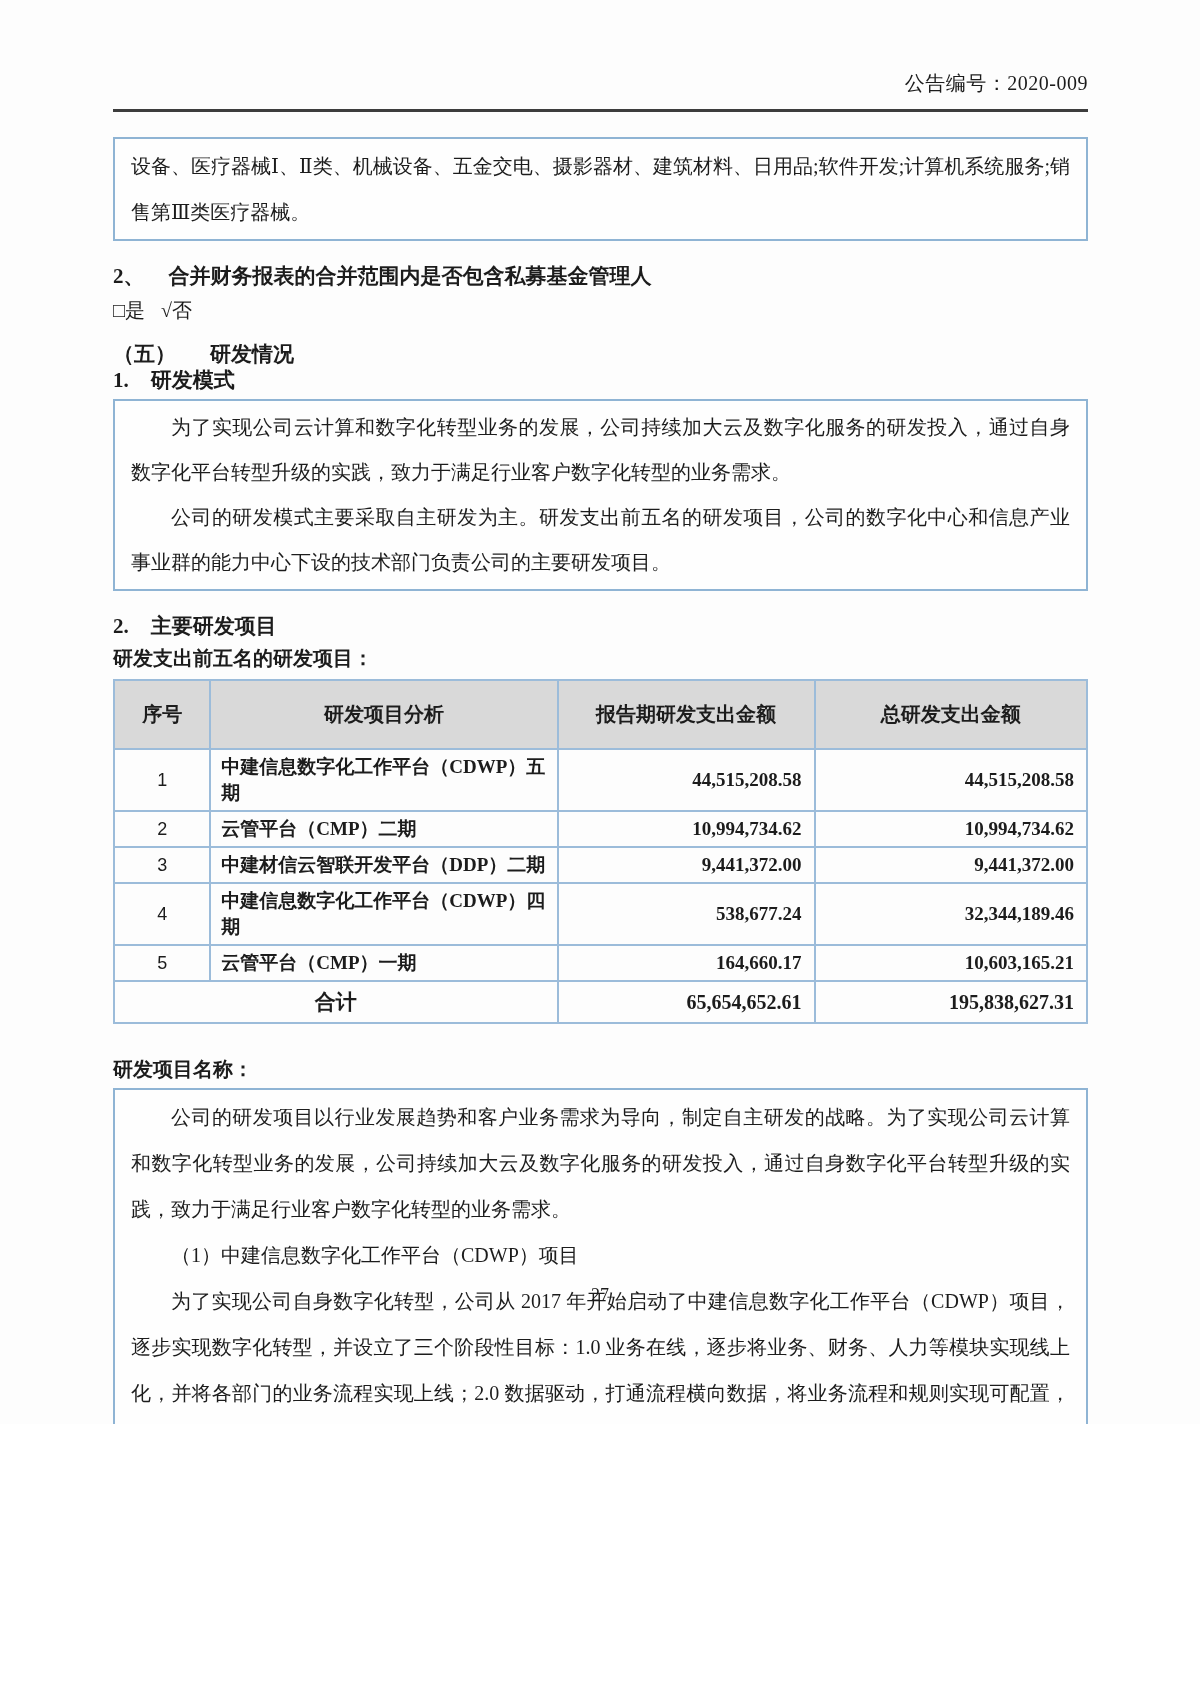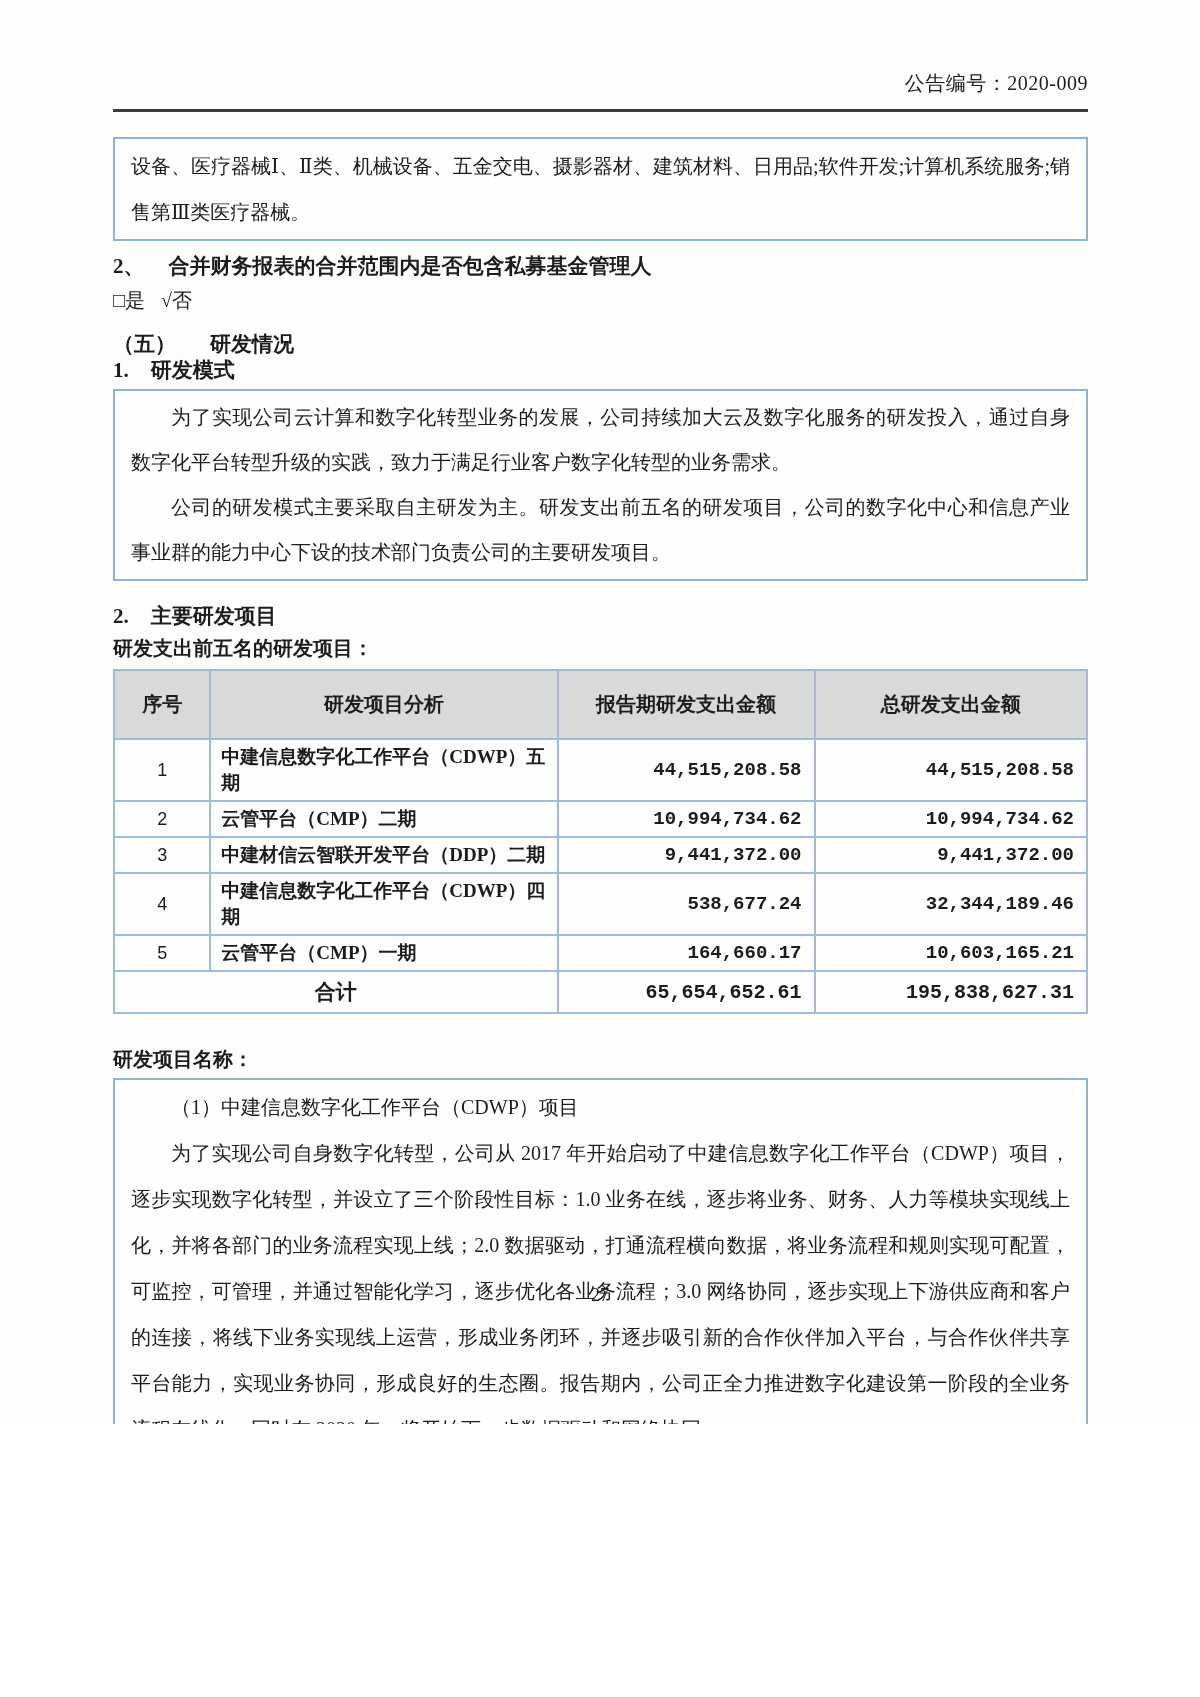--- a/index.html
+++ b/index.html
@@ -43,21 +43,21 @@
   .mode-box { margin-top: 6px; }
   .analysis-box { margin-top: 6px; line-height: 46px; }
   
   .heading {
     font-weight: bold;
     font-size: 21px;
     line-height: 26px;
     margin: 0;
   }
   .heading .num { display: inline-block; }
-  .h-q2 { margin-top: 12px; }
+  .h-q2 { margin-top: 22px; }
   .h-q2 .num { margin-right: 24px; }
   .h-sec5 { margin-top: 18px; }
   .h-sec5 .num { margin-right: 34px; }
   .h-sub { }
   .h-sub .num { margin-right: 22px; }
   .h-sub2 { margin-top: 22px; }
   .h-sub2 .num { margin-right: 22px; }
   .options { font-size: 20px; line-height: 26px; margin: 8px 0 0 0; }
   .options .opt { margin-right: 16px; }
   .bold-label {
@@ -88,21 +88,21 @@
   .rd-table td { padding: 4px 4px; font-size: 19px; }
   .rd-table td.no {
     text-align: center;
     font-family: "Liberation Sans", sans-serif;
     font-size: 18px;
   }
   .rd-table td.name { padding-left: 10px; text-align: left; font-weight: bold; }
   .rd-table td.amount {
     text-align: right;
     padding-right: 12px;
-    font-family: Liberation Mono, monospace;
+    font-family: Liberation Serif, serif;
     font-weight: 600;
     font-size: 19px;
   }
   .rd-table tr.total-row td.total-label {
     text-align: center;
     font-weight: bold;
     font-size: 21px;
     padding: 6px 4px;
   }
   .rd-table tr.total-row td.amount { font-weight: 700; font-size: 20px; }
@@ -192,19 +192,20 @@
         <td class="total-label" colspan="2">合计</td>
         <td class="amount">65,654,652.61</td>
         <td class="amount">195,838,627.31</td>
       </tr>
     </tbody>
   </table>
 
   <p class="bold-label analysis-label">研发项目名称：</p>
 
   <div class="text-box analysis-box">
+    <p class="indent">公司的研发项目以行业发展趋势和客户业务需求为导向，制定自主研发的战略。为了实现公司云计算和数字化转型业务的发展，公司持续加大云及数字化服务的研发投入，通过自身数字化平台转型升级的实践，致力于满足行业客户数字化转型的业务需求。</p>
     <p class="indent">（1）中建信息数字化工作平台（CDWP）项目</p>
     <p class="indent">为了实现公司自身数字化转型，公司从 2017 年开始启动了中建信息数字化工作平台（CDWP）项目，逐步实现数字化转型，并设立了三个阶段性目标：1.0 业务在线，逐步将业务、财务、人力等模块实现线上化，并将各部门的业务流程实现上线；2.0 数据驱动，打通流程横向数据，将业务流程和规则实现可配置，可监控，可管理，并通过智能化学习，逐步优化各业务流程；3.0 网络协同，逐步实现上下游供应商和客户的连接，将线下业务实现线上运营，形成业务闭环，并逐步吸引新的合作伙伴加入平台，与合作伙伴共享平台能力，实现业务协同，形成良好的生态圈。报告期内，公司正全力推进数字化建设第一阶段的全业务流程在线化，同时在 2020 年，将开始下一步数据驱动和网络协同</p>
   </div>
 
   <div class="page-footer">27</div>
 
 </div>
 
 </body></html>

